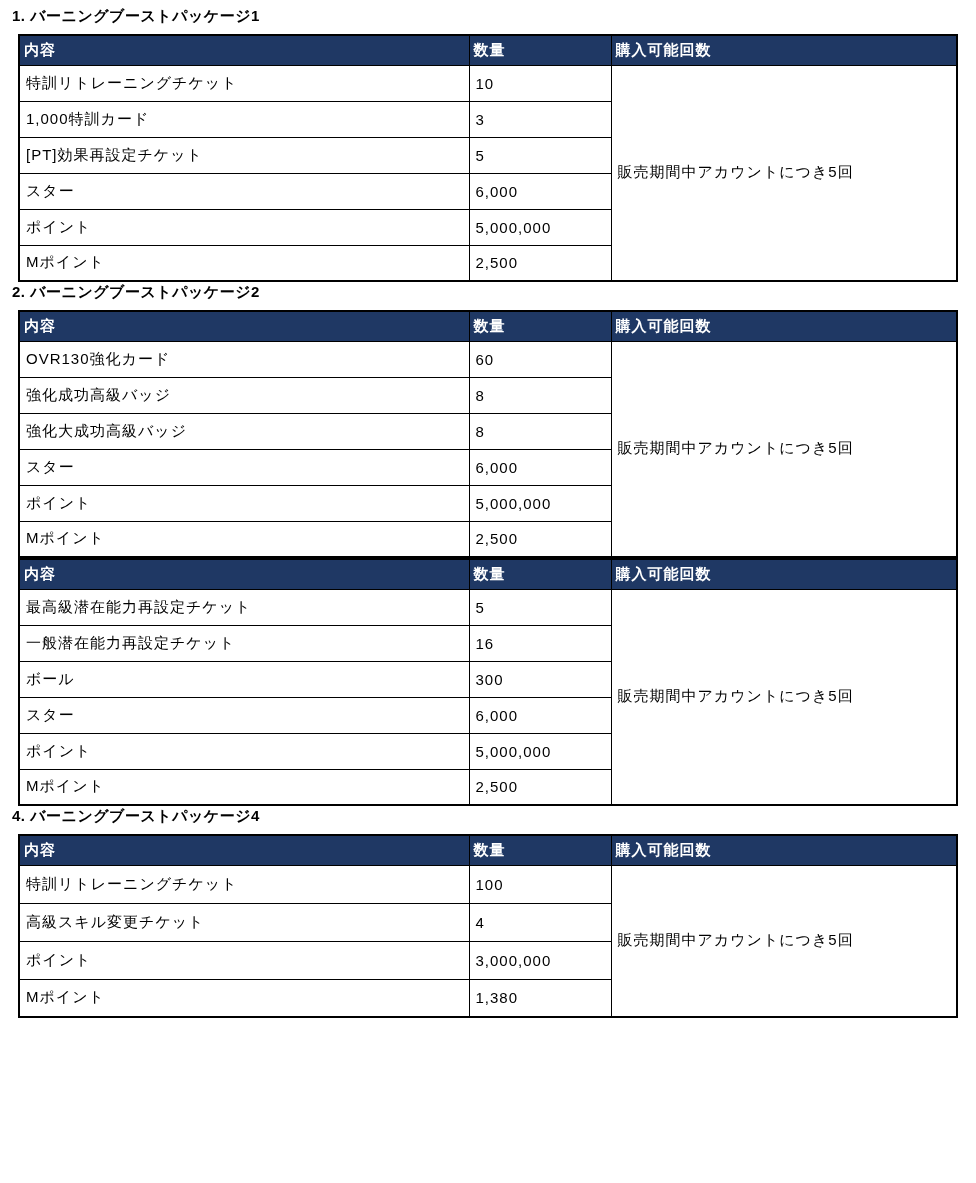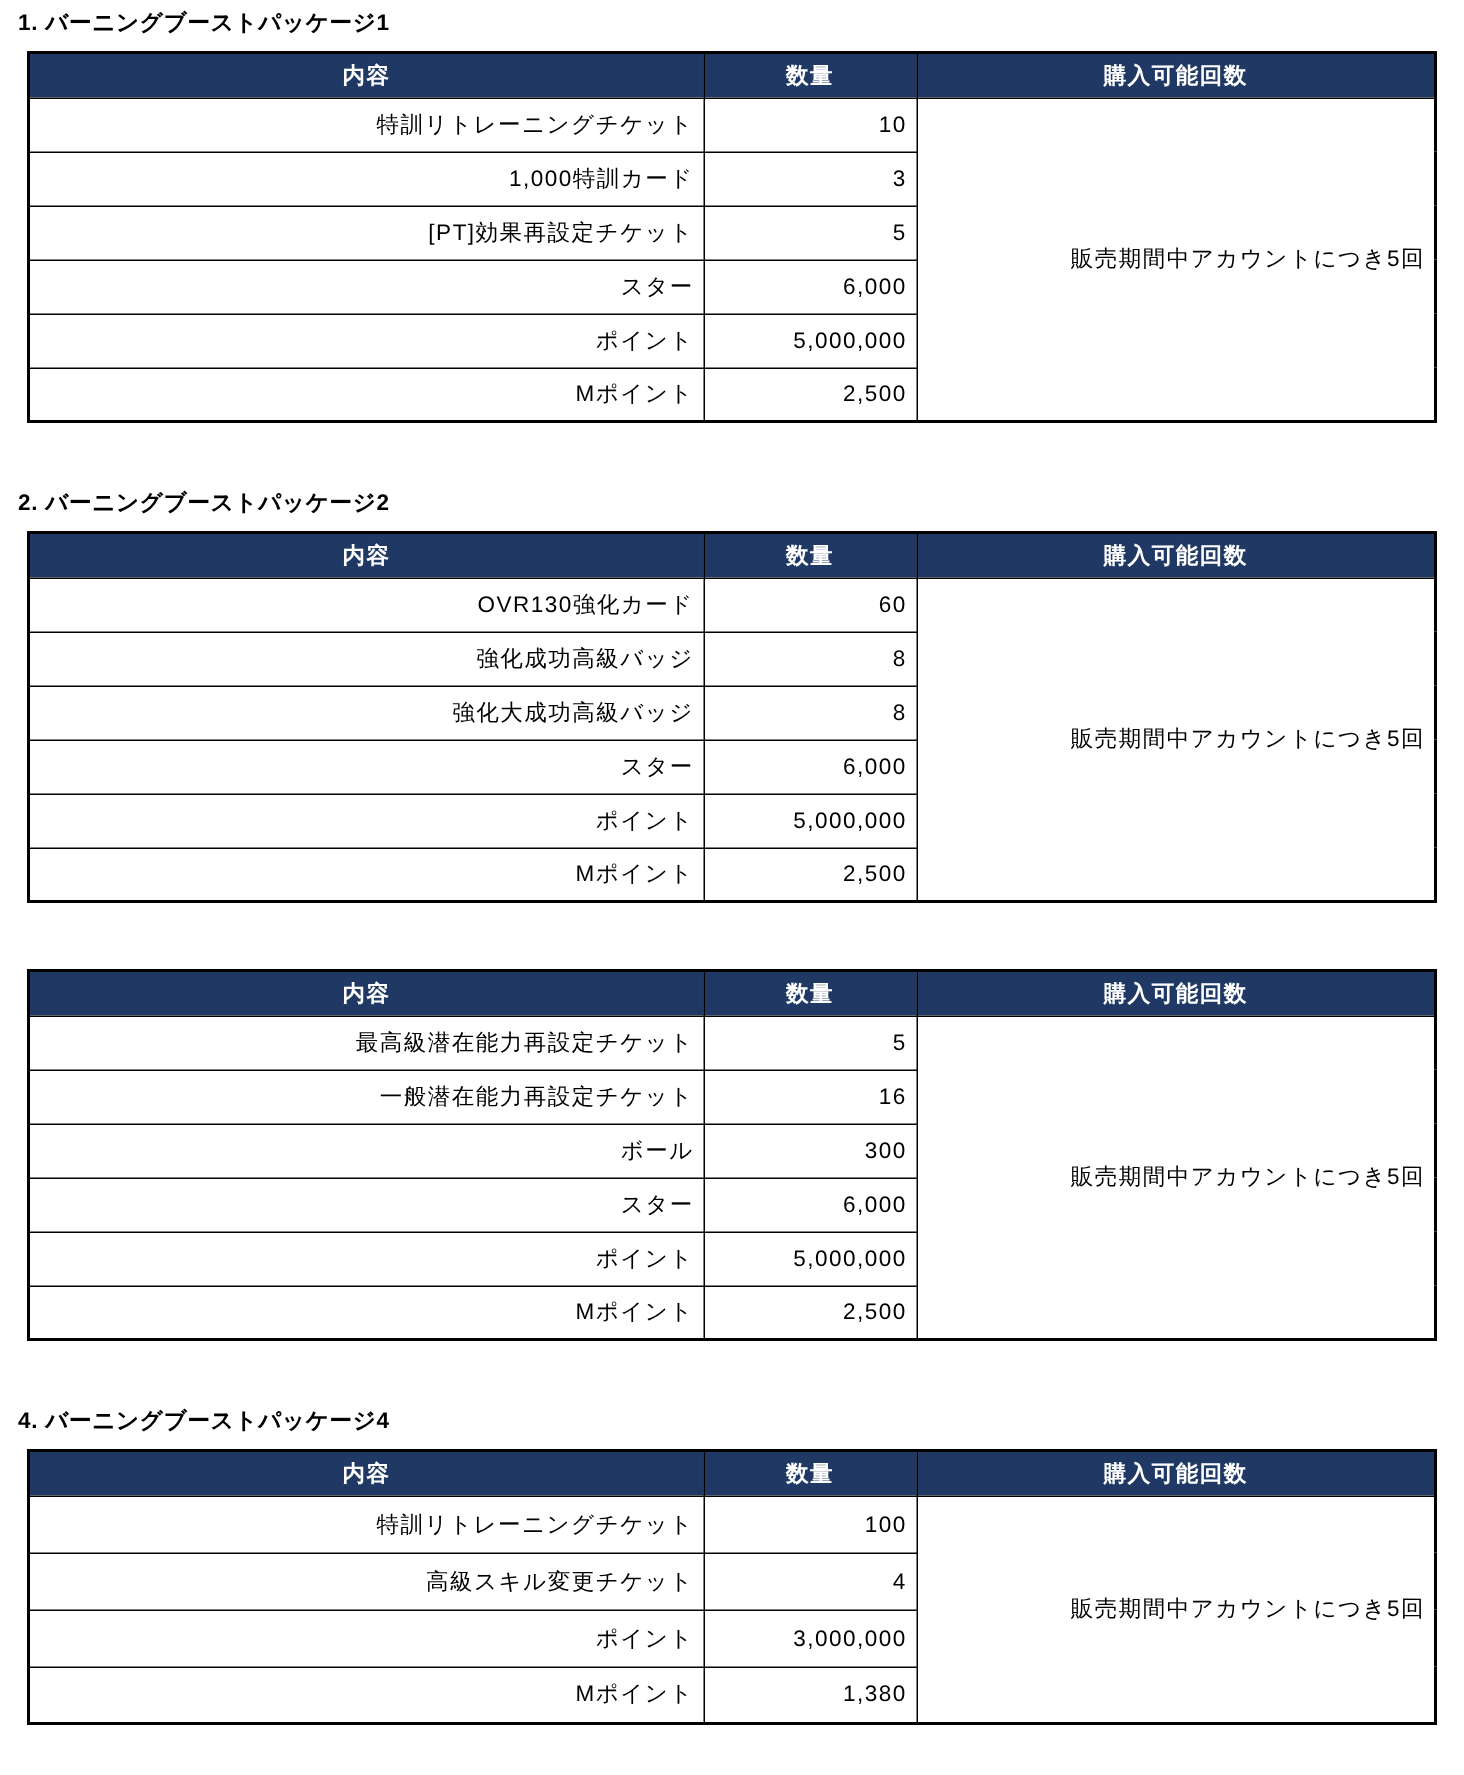--- a/index.html
+++ b/index.html
@@ -12,42 +12,42 @@
   *{ box-sizing:border-box; }
   html,body{ margin:0; padding:0; }
   body{
     width:976px; height:1183px;
     background:var(--bg);
     color:var(--text);
     font-family:"Liberation Sans", sans-serif;
   }
   .wrap{ padding:6px 36px 0 18px;border-radius:29px; }
   .pkg{ margin:0; }
-  .pkg + .pkg{ margin-top:44px; }
+  .pkg + .pkg{ }
   .pkg-title{
     font-size:15px; line-height:20px; font-weight:bold;
     color:var(--text); margin:0 0 8px -6px; letter-spacing:0.5px;
   }
   table.pkg-table{
     border-collapse:collapse; table-layout:fixed;
     width:938px; border:2px solid var(--border);
     background:var(--bg);
   }
   col.c-content{ width:450px; }
   col.c-qty{ width:142px; }
   col.c-limit{ width:346px; }
   th{
     background:var(--header-bg); color:var(--header-text);
     font-size:15px; font-weight:bold; letter-spacing:1px;
-    height:30px; padding:0 4px; text-align:center; vertical-align:middle;
+    height:30px; padding:0 4px; text-align:left; vertical-align:middle;
     border:1px solid var(--border);
   }
   td{
     font-size:15px; font-weight:normal; letter-spacing:1px;
-    height:36px; padding:0 6px; text-align:right; vertical-align:middle;
+    height:36px; padding:0 6px; text-align:left; vertical-align:middle;
     border:1px solid var(--border); background:var(--bg); color:var(--text);
   }
   .pkg-table.rows4 td{ height:38px; }
   td.limit-cell{ letter-spacing:1px; }
 </style>
 </head>
 <body>
 
 <div class="wrap">
 

